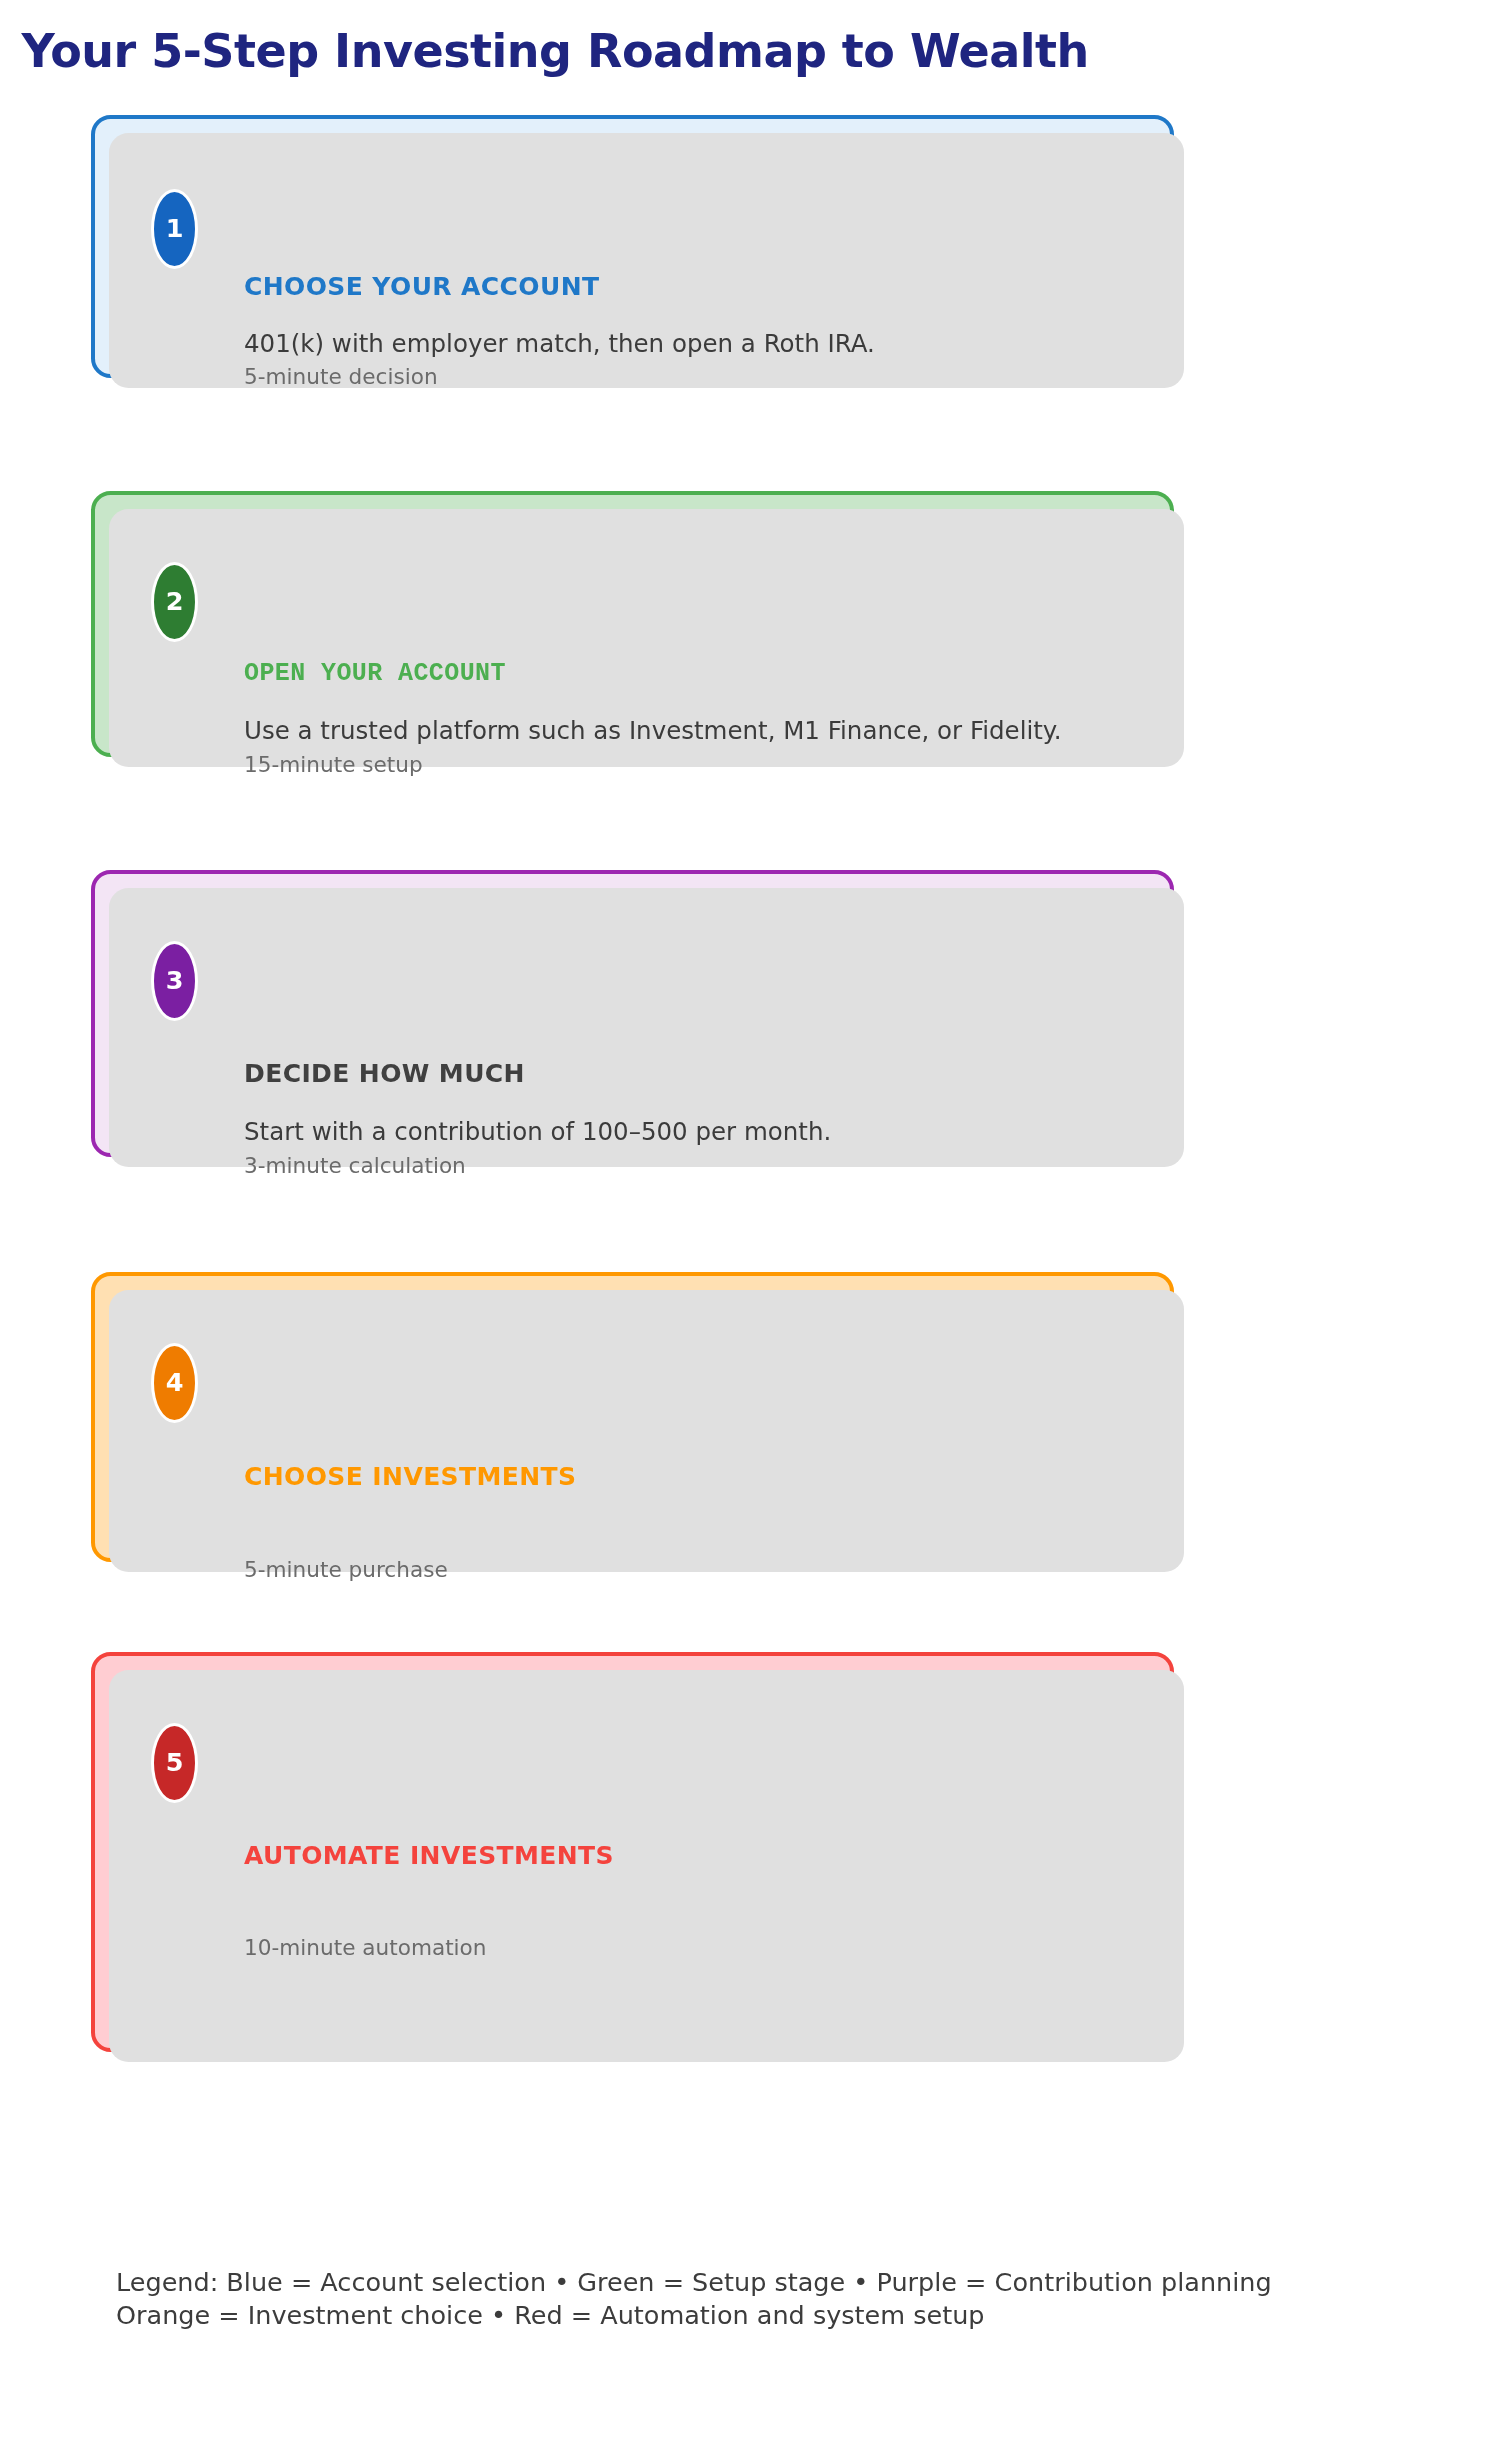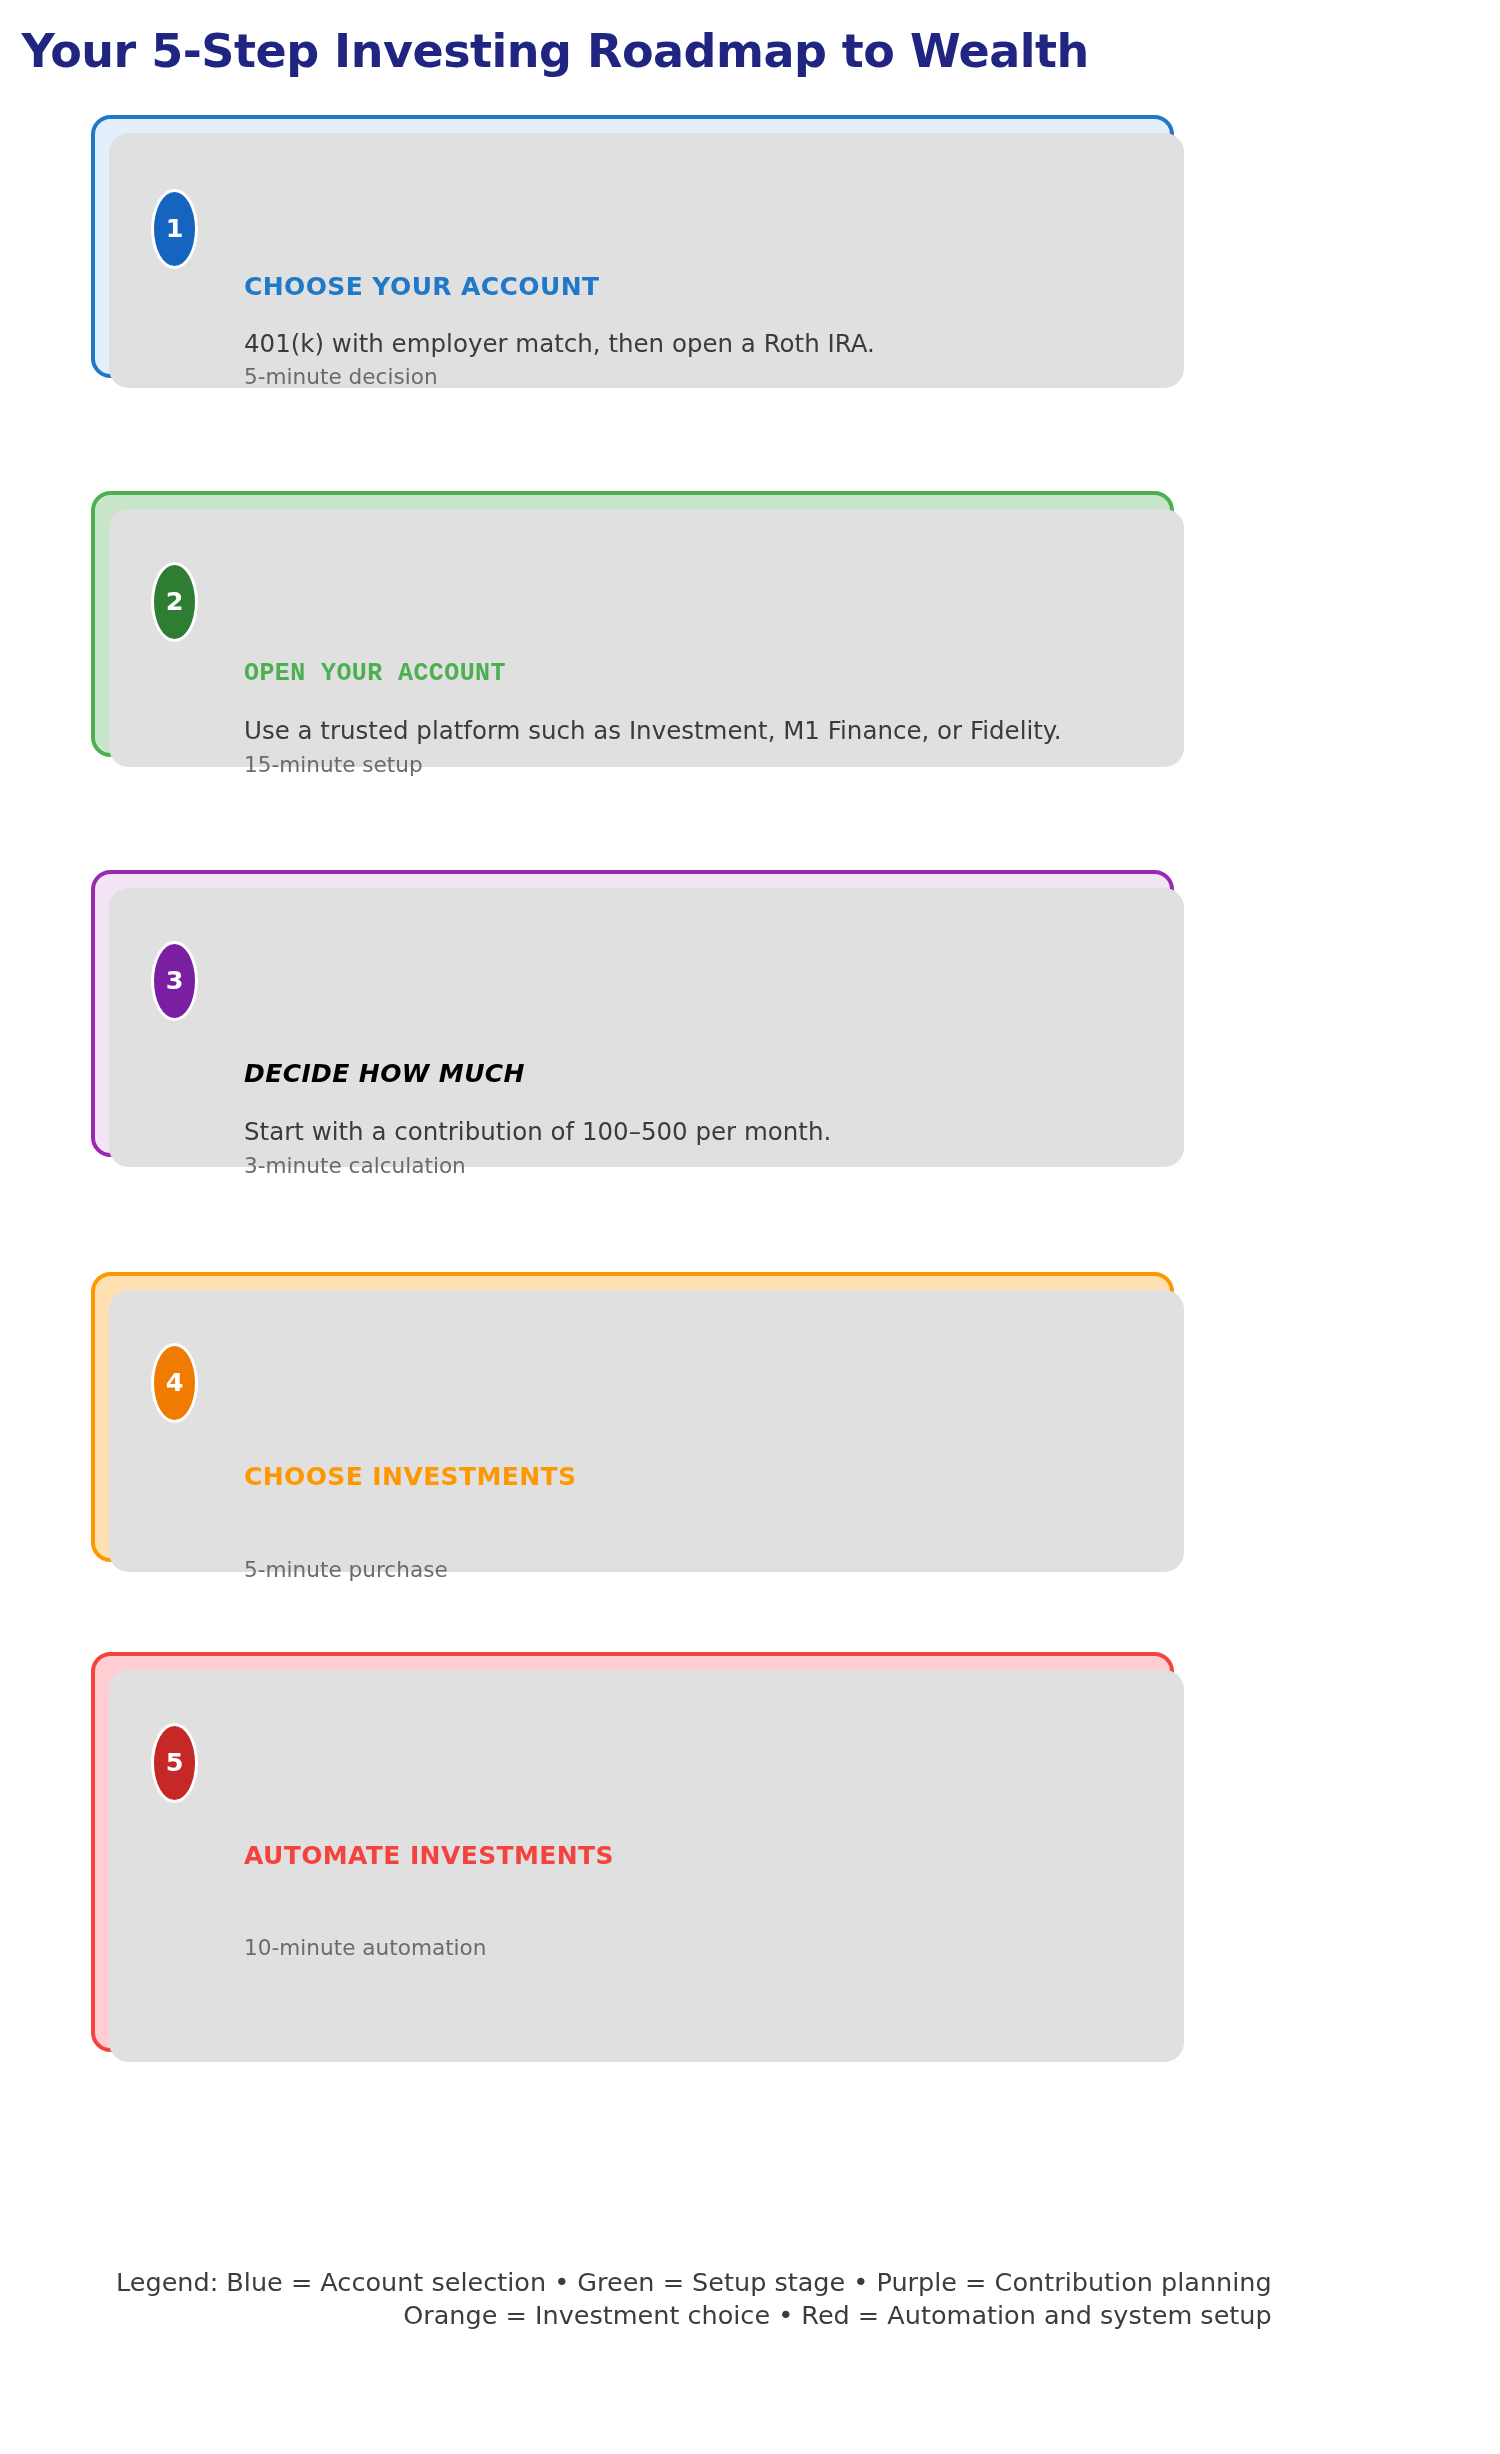--- a/index.html
+++ b/index.html
@@ -121,21 +121,21 @@
   .legend {
     position: absolute;
     left: 116px;
     top: 2266px;
     font-size: 25.5px;
     line-height: 1.28;
     color: #3c3c3c;
     font-family: "DejaVu Sans", sans-serif;
     white-space: nowrap;
   }
-  .legend-line { display: block; text-align: right; }
+  .legend-line { display: block; }
 </style>
 </head>
 <body style="background: rgb(255, 255, 255);">
 
 <div class="page-title" style="color: rgb(31, 37, 128);">Your 5-Step Investing Roadmap to Wealth</div>
 
 <div class="roadmap">
 
   <div class="step-card" id="card-1" style="top: 115px; height: 263px; border-color: rgb(31, 120, 200); background: rgb(227, 240, 251); z-index: 10;">
     <div class="badge" style="background: rgb(21, 101, 192); top: 70px;">
@@ -152,21 +152,21 @@
     </div>
     <div class="step-title" style="color: rgb(76, 175, 80); top: 152px; font-family: Liberation Mono, monospace;">OPEN YOUR ACCOUNT</div>
     <div class="step-desc" style="top: 221px;">Use a trusted platform such as Investment, M1 Finance, or Fidelity.</div>
     <div class="step-time" style="top: 257px;">15-minute setup</div>
   </div>
 
   <div class="step-card" id="card-3" style="top: 870px; height: 287px; border-color: rgb(156, 39, 176); background: rgb(243, 229, 245); z-index: 12;">
     <div class="badge" style="background: rgb(123, 31, 162); top: 67px;">
       <span>3</span>
     </div>
-    <div class="step-title" style="color: #000000; top: 173px; font-style: italic;">DECIDE HOW MUCH</div>
+    <div class="step-title" style="color: #404040; top: 173px;">DECIDE HOW MUCH</div>
     <div class="step-desc" style="top: 243px;">Start with a contribution of 100–500 per month.</div>
     <div class="step-time" style="top: 279px;">3-minute calculation</div>
   </div>
 
   <div class="step-card" id="card-4" style="top: 1272px; height: 290px; border-color: rgb(255, 152, 0); background: rgb(255, 224, 178); z-index: 13;">
     <div class="badge" style="background: rgb(239, 124, 0); top: 67px;">
       <span>4</span>
     </div>
     <div class="step-title" style="color: rgb(255, 152, 0); top: 174px;">CHOOSE INVESTMENTS</div>
     <div class="step-time" style="top: 281px;">5-minute purchase</div>

